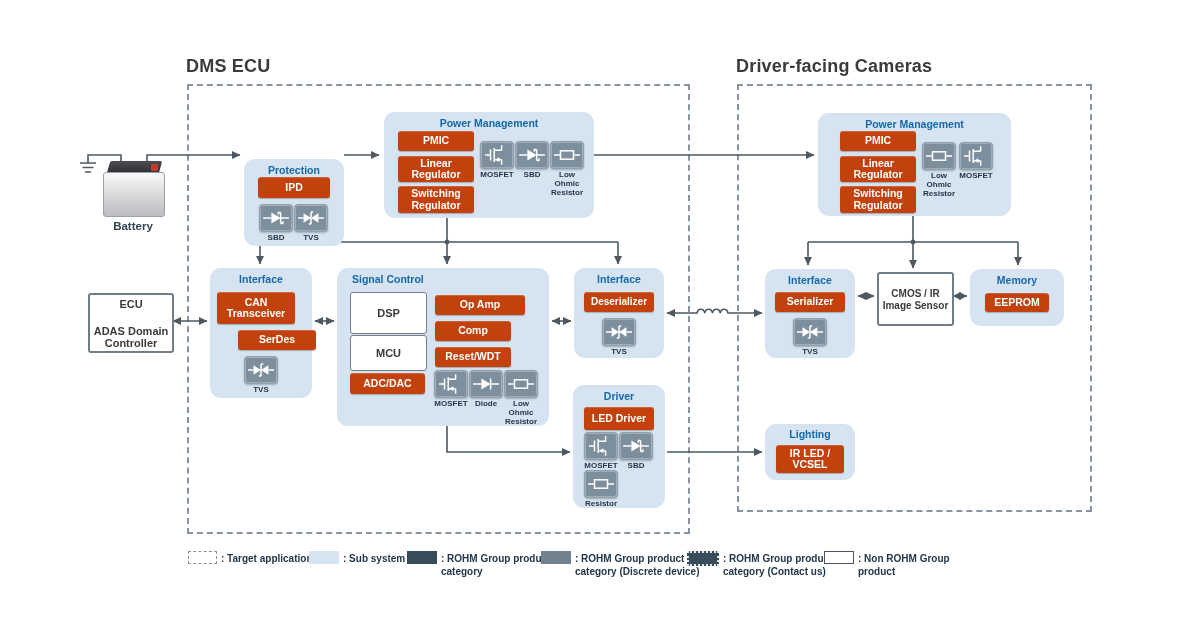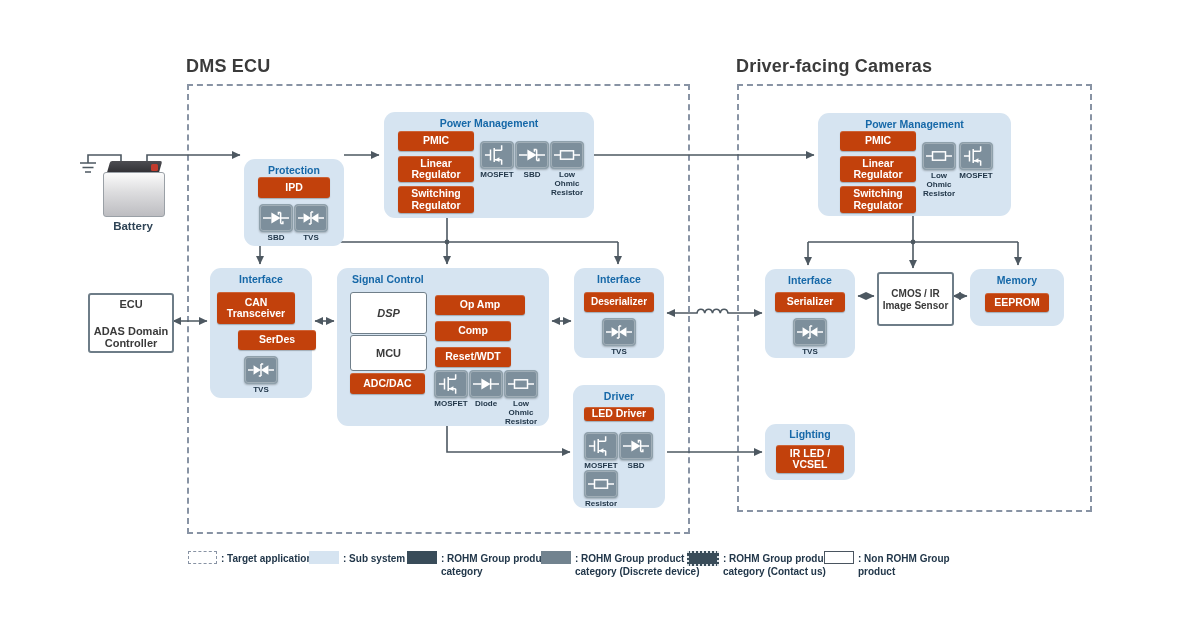--- a/index.html
+++ b/index.html
@@ -193,21 +193,21 @@
               <polygon points="24,9 24,19 16,14" fill="#fff"></polygon>
             </svg>
           </span>
         <span class="ilabel">TVS</span>
       </div>
     </div>
   </div>
 
   <div class="blk" style="left:337px;top:268px;width:212px;height:158px;">
     <div class="blk-title left">Signal Control</div>
-    <div class="btn-white" style="left:13px;top:24px;width:75px;height:40px;font-style:italic;">DSP</div>
+    <div class="btn-white" style="left:13px;top:24px;width:75px;height:40px;">DSP</div>
     <div class="btn-white" style="left:13px;top:67px;width:75px;height:34px;">MCU</div>
     <div class="btn-dark" style="left:13px;top:105px;width:75px;height:21px;">ADC/DAC</div>
     <div class="btn-dark" style="left:98px;top:27px;width:90px;height:20px;">Op Amp</div>
     <div class="btn-dark" style="left:98px;top:53px;width:76px;height:20px;">Comp</div>
     <div class="btn-dark" style="left:98px;top:79px;width:76px;height:20px;">Reset/WDT</div>
     <div class="irow" style="left:97px;top:102px;">
       <div class="icell">
         <span class="ibox">
             <svg viewBox="0 0 32 28">
               <g stroke="#fff" stroke-width="1.6" fill="none">
@@ -257,21 +257,21 @@
               <polygon points="24,9 24,19 16,14" fill="#fff"></polygon>
             </svg>
           </span>
         <span class="ilabel">TVS</span>
       </div>
     </div>
   </div>
 
   <div class="blk" style="left:573px;top:385px;width:92px;height:123px;">
     <div class="blk-title">Driver</div>
-    <div class="btn-dark" style="left:11px;top:22px;width:70px;height:14px;">LED Driver</div>
+    <div class="btn-dark" style="left:11px;top:22px;width:70px;height:23px;">LED Driver</div>
     <div class="irow" style="left:11px;top:47px;">
       <div class="icell">
         <span class="ibox">
             <svg viewBox="0 0 32 28">
               <g stroke="#fff" stroke-width="1.6" fill="none">
                 <path d="M3,14 H9 M9,8 V20 M13,6.5 V21.5 M13,9 H21 M21,9 V3.5 M13,19 H21 M21,19 V24.5"></path>
               </g>
               <polygon points="13.6,19 18.6,16.4 18.6,21.6" fill="#fff"></polygon>
             </svg>
           </span>

